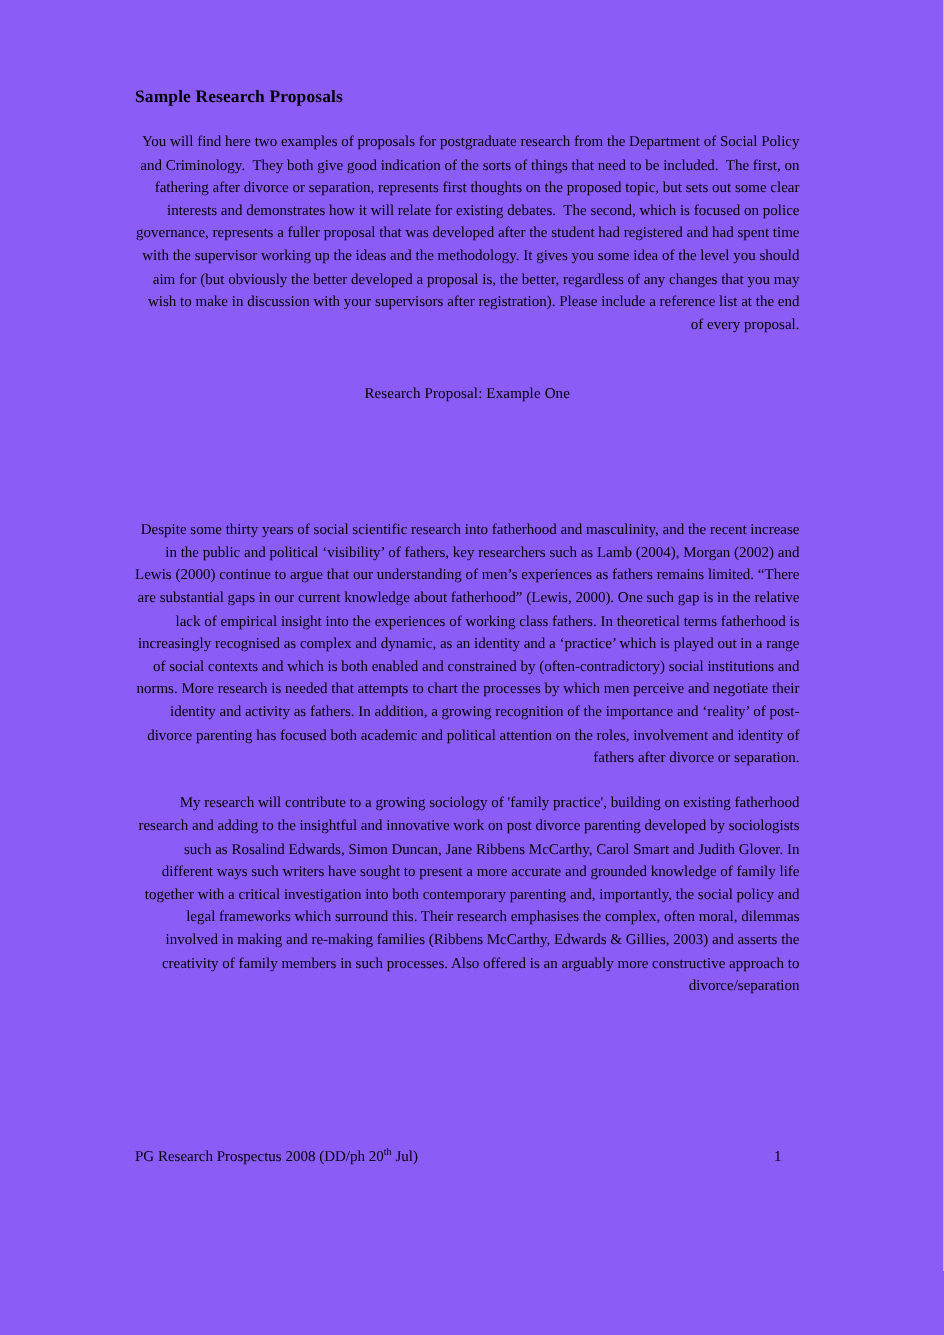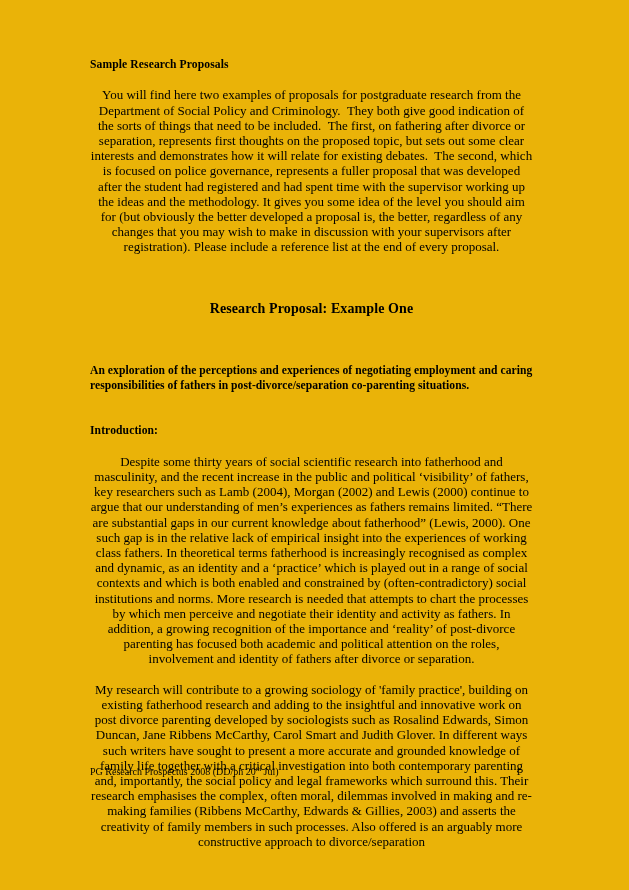--- a/index.html
+++ b/index.html
@@ -15,55 +15,55 @@
     font-family: "Liberation Serif", "DejaVu Serif", serif;
     color: #000000;
     -webkit-font-smoothing: antialiased;
   }
   .page {
     position: absolute;
     left: 0;
     top: 0;
     width: 629px;
     height: 890px;
-    background: #eab308;
+    background: #8b5cf6;
     overflow: hidden;
   }
   .content {
     position: absolute;
     left: 90px;
     top: 57px;
     width: 443px;
   }
   .doc-title {
     font-size: 11.6px;
     font-weight: bold;
     line-height: 15.2px;
     margin: 0 0 15.2px 0;
     letter-spacing: 0.1px;
   }
   p.body-para {
-    font-size: 13px;
+    font-size: 10px;
     line-height: 15.2px;
     margin: 0 0 15.2px 0;
-    text-align: center;
+    text-align: right;
     white-space: pre-wrap;
   }
   p.body-para:last-child {
     margin-bottom: 12px;
   }
   .spacer-line {
     height: 15.2px;
   }
   .centered-heading {
-    font-size: 14px;
-    font-weight: bold;
+    font-size: 10px;
+    font-weight: normal;
     line-height: 15.2px;
     text-align: center;
-    margin: 16px;
+    margin: 0;
     letter-spacing: 0.1px;
   }
   .title-block {
     font-size: 11.6px;
     font-weight: bold;
     line-height: 15.2px;
     margin: 0;
     text-align: left;
     letter-spacing: 0.05px;
     white-space: pre-wrap;
@@ -110,26 +110,24 @@
     <p class="body-para">You will find here two examples of proposals for postgraduate research from the Department of Social Policy and Criminology.  They both give good indication of the sorts of things that need to be included.  The first, on fathering after divorce or separation, represents first thoughts on the proposed topic, but sets out some clear interests and demonstrates how it will relate for existing debates.  The second, which is focused on police governance, represents a fuller proposal that was developed after the student had registered and had spent time with the supervisor working up the ideas and the methodology. It gives you some idea of the level you should aim for (but obviously the better developed a proposal is, the better, regardless of any changes that you may wish to make in discussion with your supervisors after registration). Please include a reference list at the end of every proposal.</p>
 
     <div class="spacer-line"></div>
 
     <div class="centered-heading">Research Proposal: Example One</div>
 
     <div class="spacer-line"></div>
     <div class="spacer-line"></div>
 
 
-    <div class="title-block">An exploration of the perceptions and experiences of negotiating employment and caring responsibilities of fathers in post-divorce/separation co-parenting situations.</div>
 
     <div class="spacer-line"></div>
     <div class="spacer-line"></div>
 
-    <div class="section-heading">Introduction:</div>
 
     <div class="spacer-line"></div>
 
     <p class="body-para">Despite some thirty years of social scientific research into fatherhood and masculinity, and the recent increase in the public and political ‘visibility’ of fathers, key researchers such as Lamb (2004), Morgan (2002) and Lewis (2000) continue to argue that our understanding of men’s experiences as fathers remains limited. “There are substantial gaps in our current knowledge about fatherhood” (Lewis, 2000). One such gap is in the relative lack of empirical insight into the experiences of working class fathers. In theoretical terms fatherhood is increasingly recognised as complex and dynamic, as an identity and a ‘practice’ which is played out in a range of social contexts and which is both enabled and constrained by (often-contradictory) social institutions and norms. More research is needed that attempts to chart the processes by which men perceive and negotiate their identity and activity as fathers. In addition, a growing recognition of the importance and ‘reality’ of post-divorce parenting has focused both academic and political attention on the roles, involvement and identity of fathers after divorce or separation.</p>
 
     <p class="body-para">My research will contribute to a growing sociology of 'family practice', building on existing fatherhood research and adding to the insightful and innovative work on post divorce parenting developed by sociologists such as Rosalind Edwards, Simon Duncan, Jane Ribbens McCarthy, Carol Smart and Judith Glover. In different ways such writers have sought to present a more accurate and grounded knowledge of family life together with a critical investigation into both contemporary parenting and, importantly, the social policy and legal frameworks which surround this. Their research emphasises the complex, often moral, dilemmas involved in making and re-making families (Ribbens McCarthy, Edwards &amp; Gillies, 2003) and asserts the creativity of family members in such processes. Also offered is an arguably more constructive approach to divorce/separation</p>
 
   </div>
 
   <div class="footer">

